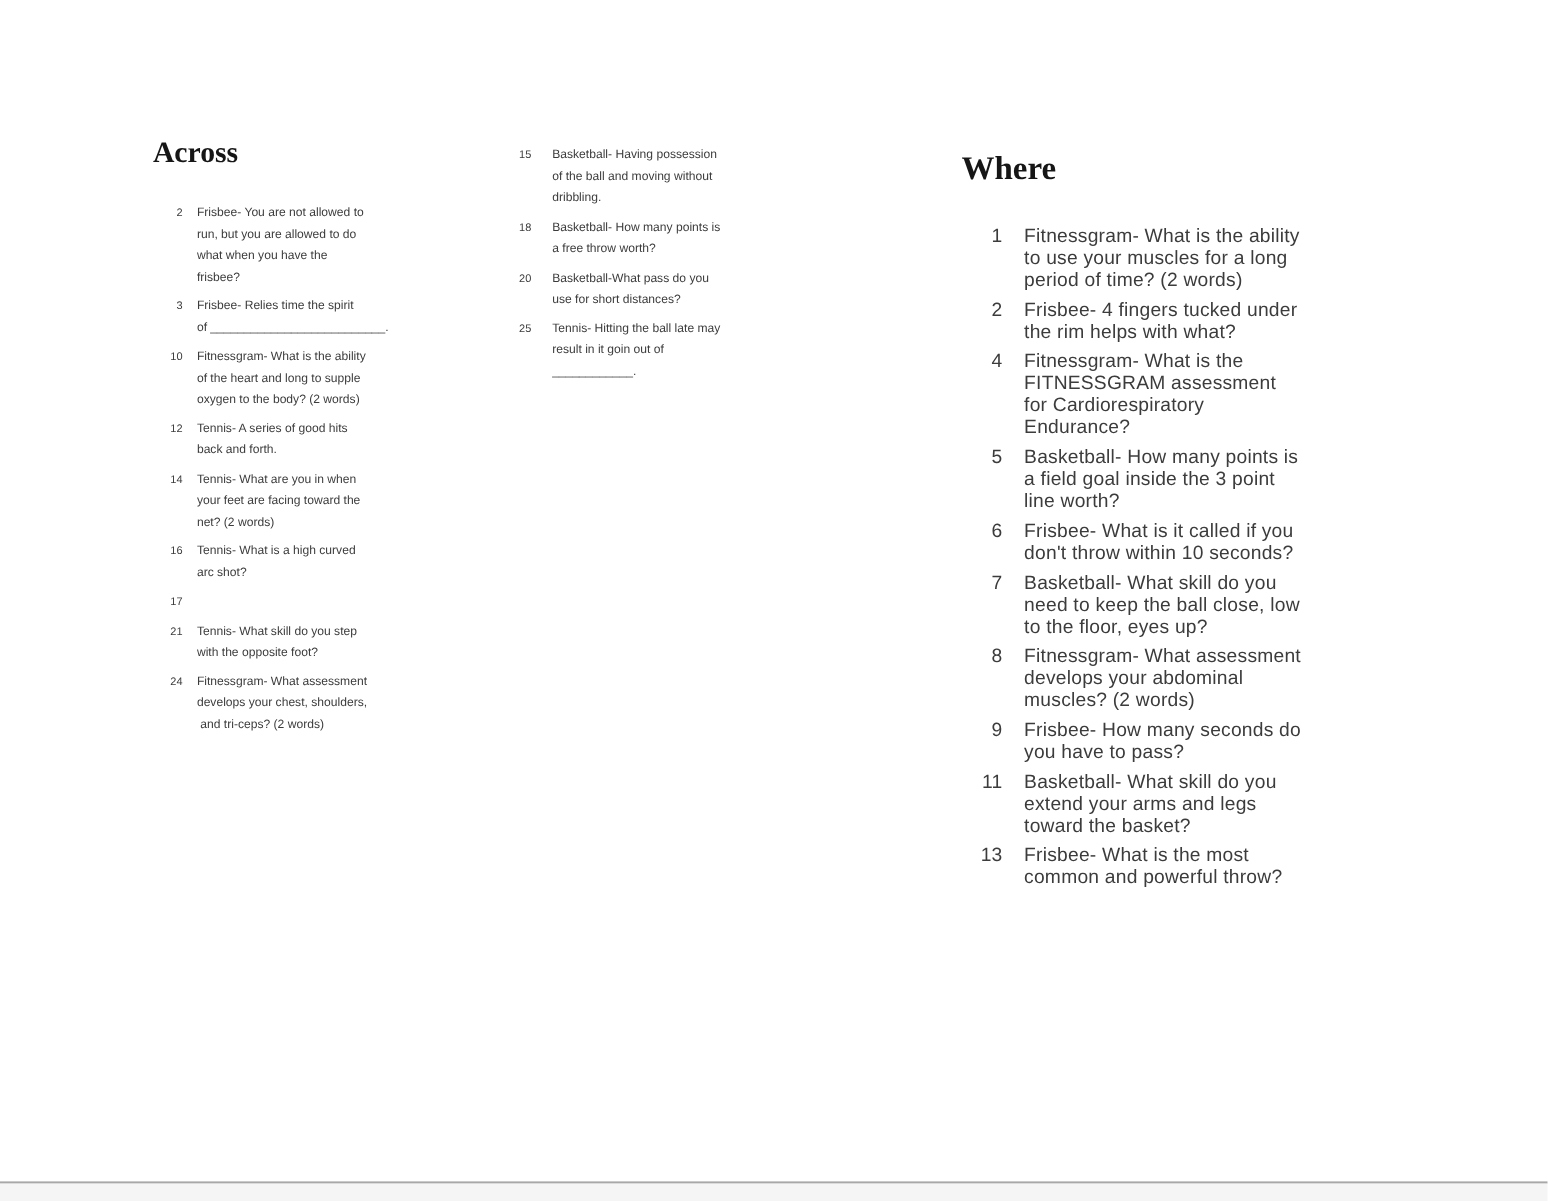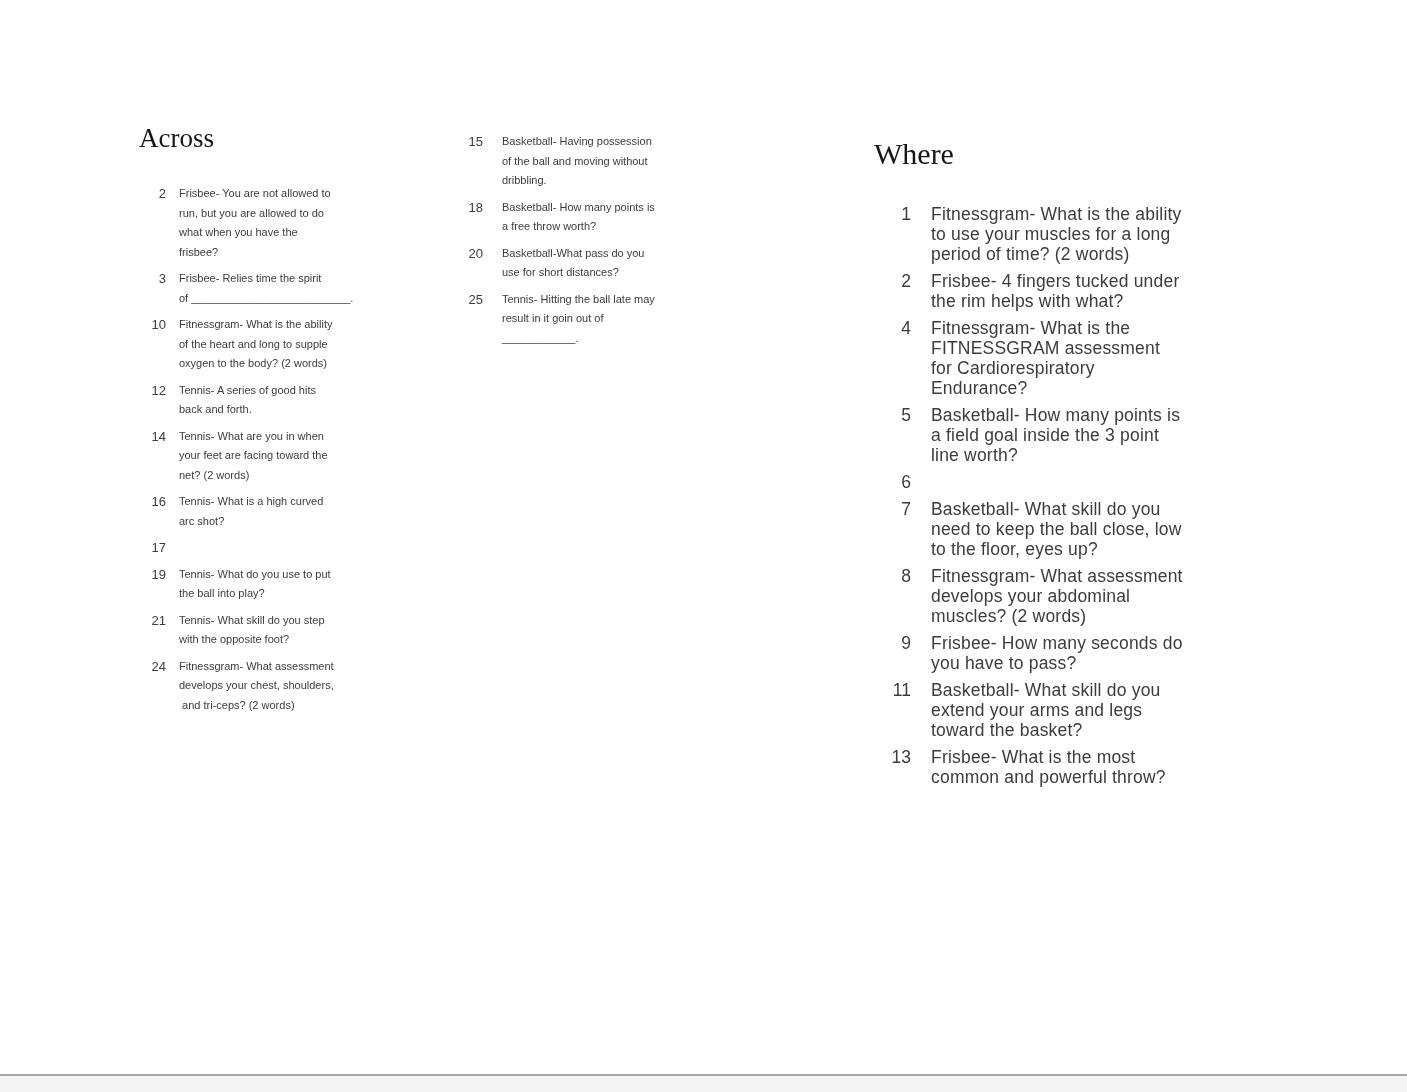--- a/index.html
+++ b/index.html
@@ -13,21 +13,21 @@
   }
   #page {
     position: relative;
     width: 1407px;
     height: 1092px;
     background: var(--page-bg, #ffffff);
   }
   .section-heading {
     position: absolute;
     font-family: "Liberation Serif", serif;
-    font-weight: normal;
+    font-weight: bold;
     color: var(--heading-color, #161616);
     white-space: nowrap;
   }
   #across-heading { left: 139px; top: 123px; font-size: 27px; }
   #down-heading   { left: 874px; top: 137px; font-size: 30px; }
 
   .clue-list { position: absolute; }
   #list-across  { left: 139px; top: 184px; }
   #list-across2 { left: 456px; top: 132px; }
   #list-down    { left: 885px; top: 204px; }
@@ -36,21 +36,21 @@
   .clue-num {
     text-align: right;
     color: var(--text-color, #3c3c3c);
     flex: none;
   }
   .clue-text {
     color: var(--text-color, #3c3c3c);
     white-space: pre-line;
   }
   
-  .small .clue-num  { width: 27px; font-size: 13px; line-height: 19.5px; }
+  .small .clue-num  { width: 27px; font-size: 10px; line-height: 19.5px; }
   .small .clue-text { margin-left: 13px; width: 252px; font-size: 11px; line-height: 19.5px; }
   #list-across2.small .clue-text { margin-left: 19px; }
   
   .large .clue-num  { width: 26px; font-size: 17.5px; line-height: 20px; }
   .large .clue-text { margin-left: 20px; width: 296px; font-size: 17.5px; line-height: 20px; letter-spacing: 0.2px; }
 
   #footer-divider {
     position: absolute;
     left: 0; right: 0;
     top: 1074px;
@@ -104,25 +104,20 @@
       </div>
       <div class="clue-row">
         <div class="clue-num">16</div>
         <div class="clue-text">Tennis- What is a high curved
 arc shot?</div>
       </div>
       <div class="clue-row">
         <div class="clue-num">17</div>
       </div>
       <div class="clue-row">
-        <div class="clue-num">19</div>
-        <div class="clue-text">Tennis- What do you use to put
-the ball into play?</div>
-      </div>
-      <div class="clue-row">
         <div class="clue-num">21</div>
         <div class="clue-text">Tennis- What skill do you step
 with the opposite foot?</div>
       </div>
       <div class="clue-row">
         <div class="clue-num">24</div>
         <div class="clue-text">Fitnessgram- What assessment
 develops your chest, shoulders,
 &nbsp;and tri-ceps? (2 words)</div>
       </div>
@@ -175,20 +170,22 @@
 Endurance?</div>
       </div>
       <div class="clue-row">
         <div class="clue-num">5</div>
         <div class="clue-text">Basketball- How many points is
 a field goal inside the 3 point
 line worth?</div>
       </div>
       <div class="clue-row">
         <div class="clue-num">6</div>
+        <div class="clue-text">Frisbee- What is it called if you
+don't throw within 10 seconds?</div>
       </div>
       <div class="clue-row">
         <div class="clue-num">7</div>
         <div class="clue-text">Basketball- What skill do you
 need to keep the ball close, low
 to the floor, eyes up?</div>
       </div>
       <div class="clue-row">
         <div class="clue-num">8</div>
         <div class="clue-text">Fitnessgram- What assessment

